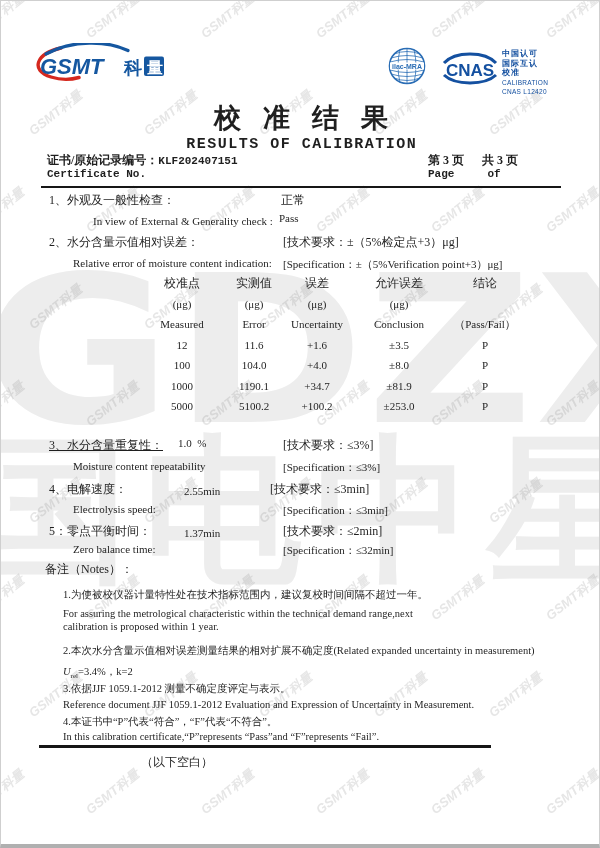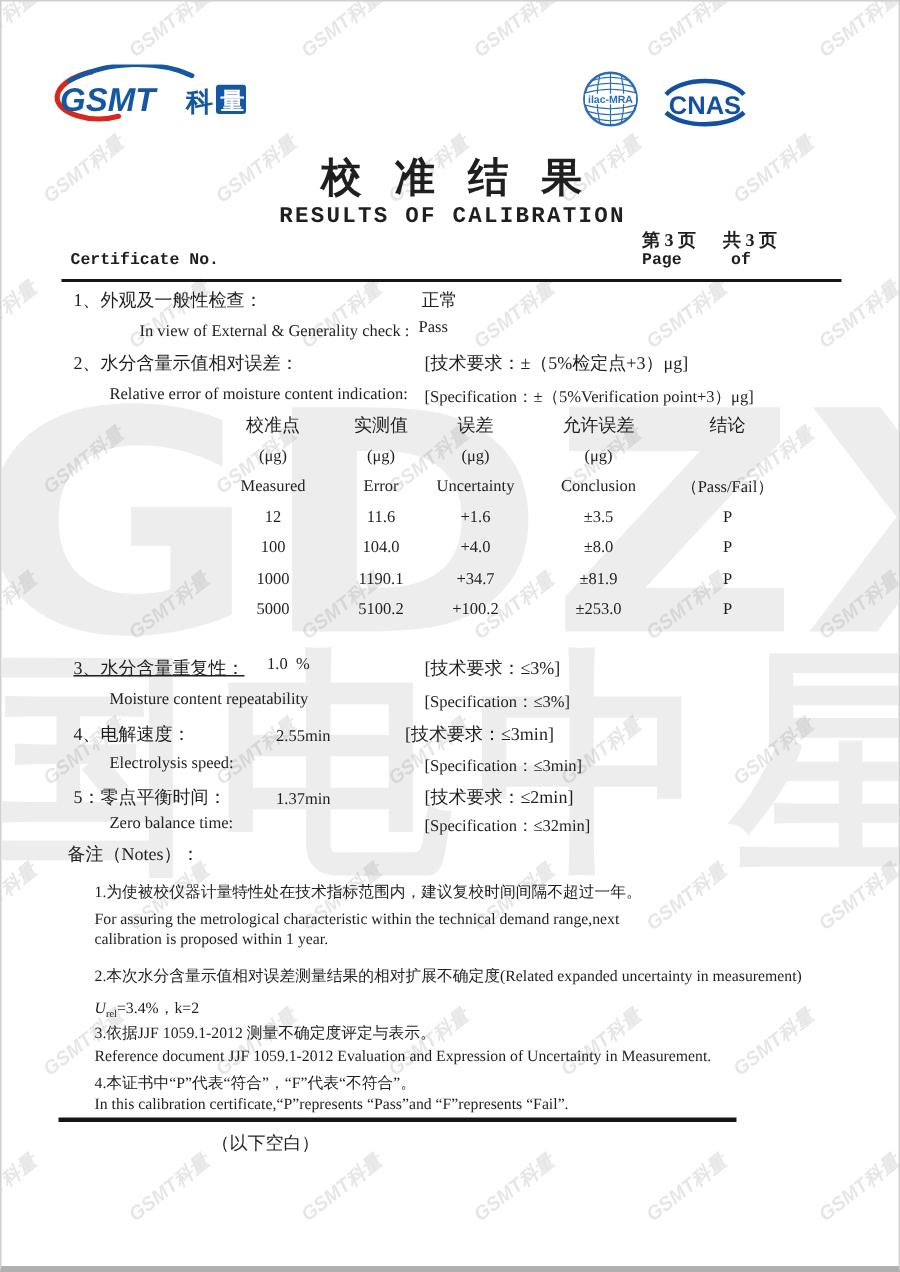--- a/index.html
+++ b/index.html
@@ -138,24 +138,32 @@
       </svg>
     </div>
 
     <div class="cnas">
       <svg width="58" height="36" viewBox="0 0 58 36">
         <path d="M3,13 C14,1 44,1 55,13" fill="none" stroke="#1450a0" stroke-width="3"></path>
         <path d="M3,25 C14,35.5 44,35.5 55,25" fill="none" stroke="#1450a0" stroke-width="3"></path>
         <text x="29" y="26" text-anchor="middle" font-family="Liberation Sans, sans-serif" font-weight="bold" font-size="17" fill="#1450a0">CNAS</text>
       </svg>
     </div>
+    <div class="cnas-col">
+      <div class="c1">中国认可</div>
+      <div class="c1">国际互认</div>
+      <div class="c1">校准</div>
+      <div class="c2">CALIBRATION</div>
+      <div class="c2">CNAS L12420</div>
+    </div>
 
     <div class="abs title-en mono">RESULTS OF CALIBRATION</div>
     <div class="abs title-cn">校准结果</div>
 
+    <div class="abs cjk bold" style="left:46px;top:151px;"><span>证书/原始记录编号：</span><span class="mono" style="font-size:11px;">KLF202407151</span></div>
     <div class="abs mono bold" style="left:46px;top:167px;font-size:11px;">Certificate No.</div>
     <div class="abs cjk bold" style="left:427px;top:151px;"><span>第 3 页</span><span style="display:inline-block;width:18px;"></span><span>共 3 页</span></div>
     <div class="abs mono bold" style="left:427px;top:167px;font-size:11px;"><span>Page</span><span style="display:inline-block;width:33px;"></span><span>of</span></div>
 
     <div class="rule" style="left:40px;top:185px;width:520px;height:2px;"></div>
 
     <div class="abs cjk" style="left:48px;top:191px;">1、外观及一般性检查：</div>
     <div class="abs cjk" style="left:280px;top:191px;">正常</div>
     <div class="abs en" style="left:72px;top:214px;margin-left:20px;">In view of External &amp; Generality check :</div>
     <div class="abs en" style="left:278px;top:211px;">Pass</div>

